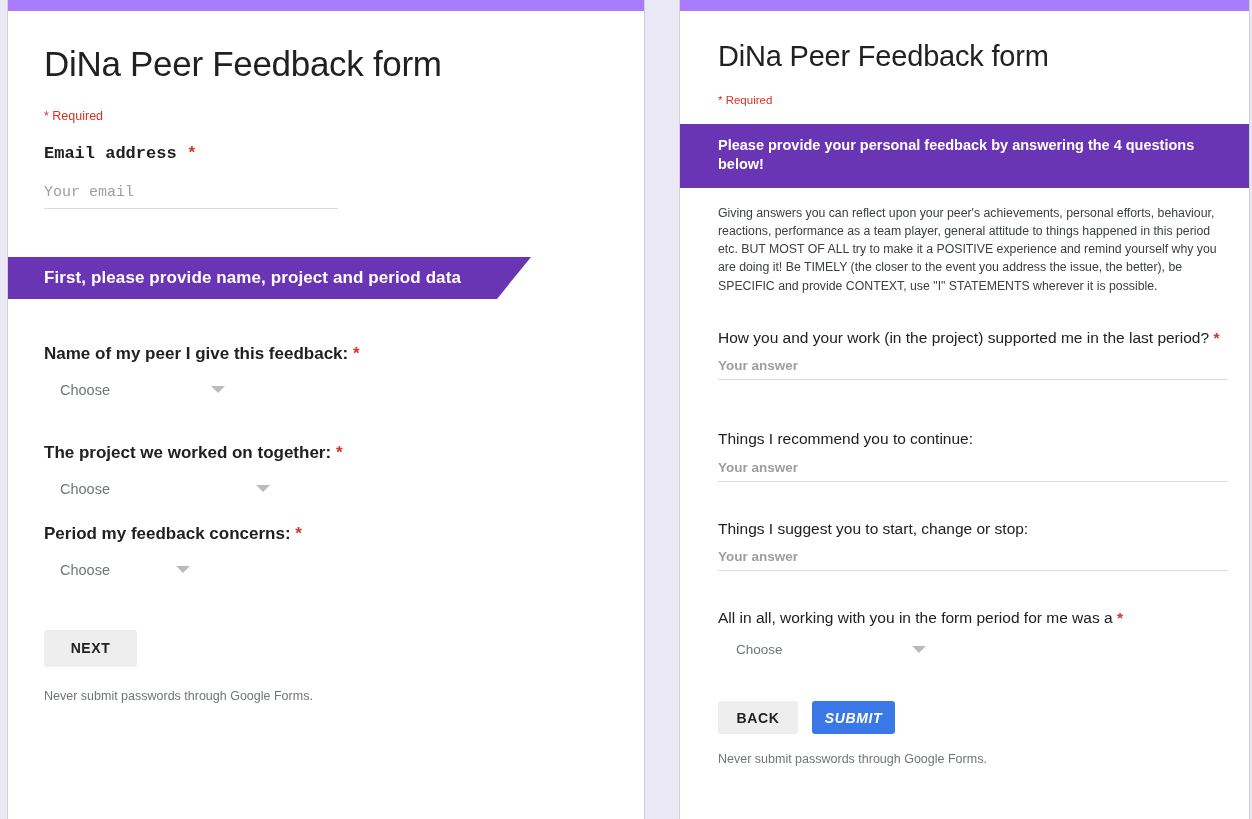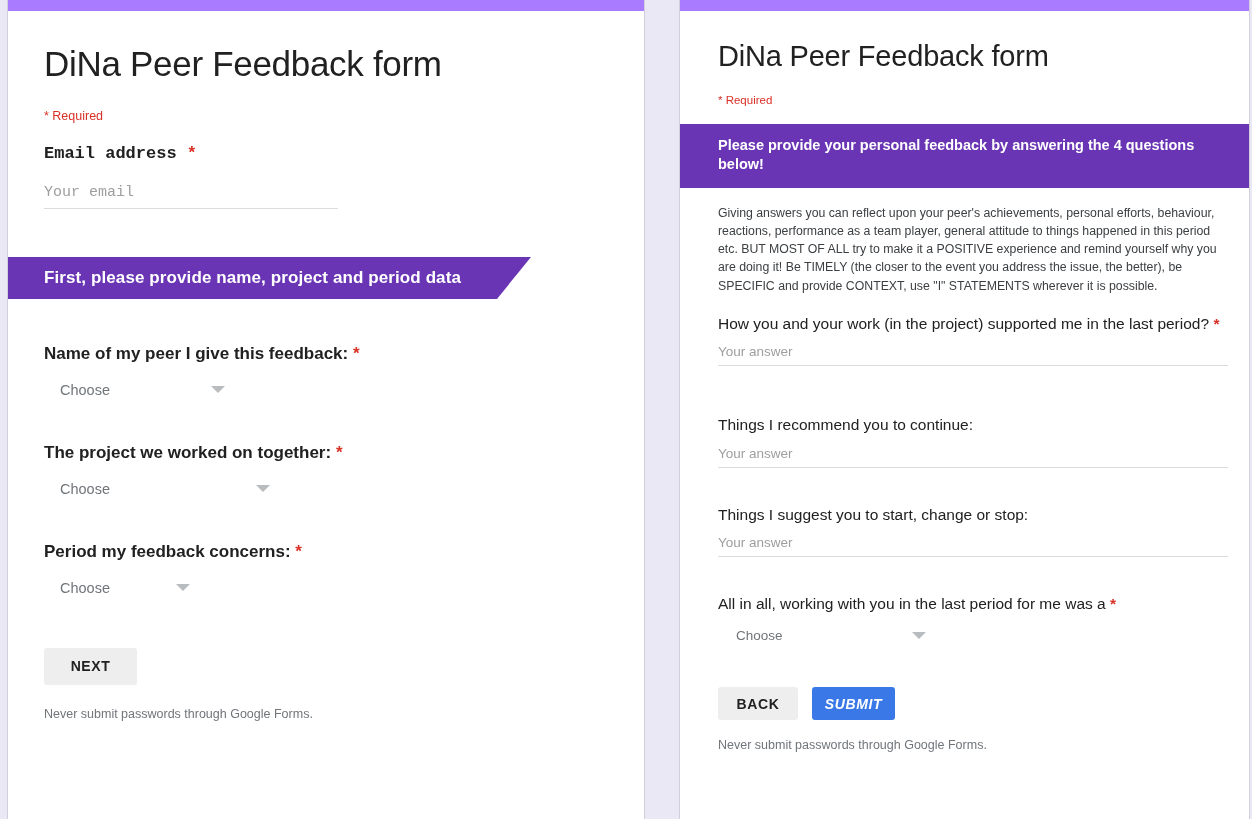--- a/index.html
+++ b/index.html
@@ -218,20 +218,21 @@
     margin: 0 26px 0 38px;
     line-height: 1.38;
   }
   .ph-input-r {
     margin: 10px 0 0 38px;
     width: 510px;
     border-bottom: 1px solid #dadce0;
     padding-bottom: 6px;
     font-size: 13.5px;
     color: #9e9e9e;
+    font-weight: bold;
   }
   .dropdown-r {
     margin-left: 56px;
     margin-top: 14px;
     display: flex;
     align-items: center;
     cursor: pointer;
     width: max-content;
   }
   .dropdown-r .dd-text {
@@ -282,21 +283,21 @@
         <div class="q-label-l">
           <span>The project we worked on together:</span>
           <span class="asterisk">*</span>
         </div>
         <div class="dropdown" style="width:210px; justify-content:space-between;">
           <span class="dd-text">Choose</span>
           <span class="dd-arrow"></span>
         </div>
       </div>
 
-      <div style="margin-top:44px;">
+      <div style="margin-top:26px;">
         <div class="q-label-l">
           <span>Period my feedback concerns:</span>
           <span class="asterisk">*</span>
         </div>
         <div class="dropdown" style="width:130px; justify-content:space-between;">
           <span class="dd-text">Choose</span>
           <span class="dd-arrow"></span>
         </div>
       </div>
 
@@ -318,21 +319,21 @@
       <div class="form-title-r">DiNa Peer Feedback form</div>
 
       <div class="required-note-r">* Required</div>
 
       <div class="banner-full">
         <span>Please provide your personal feedback by answering the 4 questions below!</span>
       </div>
 
       <div class="desc-r">Giving answers you can reflect upon your peer's achievements, personal efforts, behaviour, reactions, performance as a team player, general attitude to things happened in this period etc. BUT MOST OF ALL try to make it a POSITIVE experience and remind yourself why you are doing it! Be TIMELY (the closer to the event you address the issue, the better), be SPECIFIC and provide CONTEXT, use "I" STATEMENTS wherever it is possible.</div>
 
-      <div style="margin-top:18px;">
+      <div style="margin-top:32px;">
         <div class="q-label-r">
           <span>How you and your work (in the project) supported me in the last period?</span>
           <span class="asterisk">*</span>
         </div>
         <div class="ph-input-r">Your answer</div>
       </div>
 
       <div style="margin-top:48px;">
         <div class="q-label-r">
           <span>Things I recommend you to continue:</span>
@@ -344,21 +345,21 @@
       <div style="margin-top:36px;">
         <div class="q-label-r">
           <span>Things I suggest you to start, change or stop:</span>
           <span class="asterisk"></span>
         </div>
         <div class="ph-input-r">Your answer</div>
       </div>
 
       <div style="margin-top:36px;">
         <div class="q-label-r">
-          <span>All in all, working with you in the last period for me was a</span>
+          <span>All in all, working with you in the form period for me was a</span>
           <span class="asterisk">*</span>
         </div>
         <div class="dropdown-r" style="width:190px; justify-content:space-between;">
           <span class="dd-text">Choose</span>
           <span class="dd-arrow"></span>
         </div>
       </div>
 
       <div class="btn-row" style="margin:44px 2px 0 38px;">
         <button class="btn btn-grey" style="width:80px;height:33px;">BACK</button>

